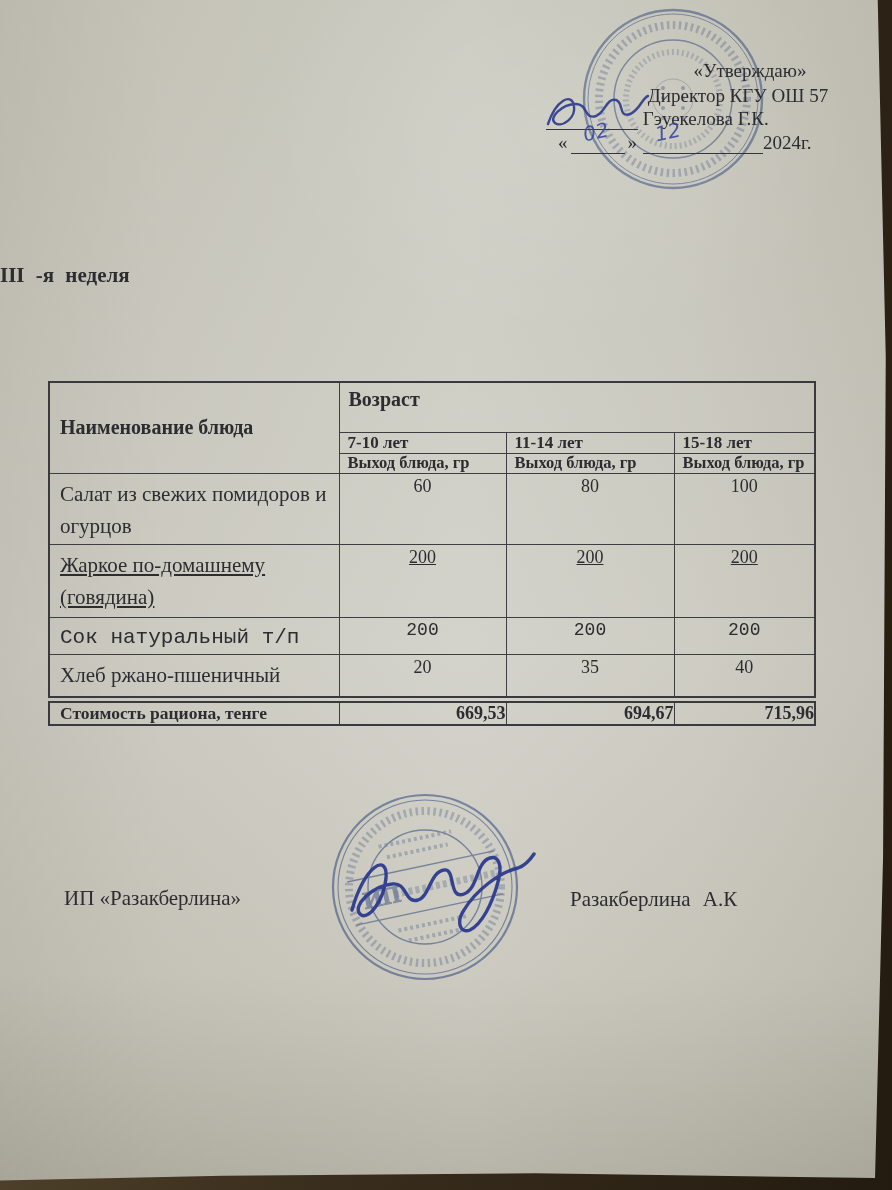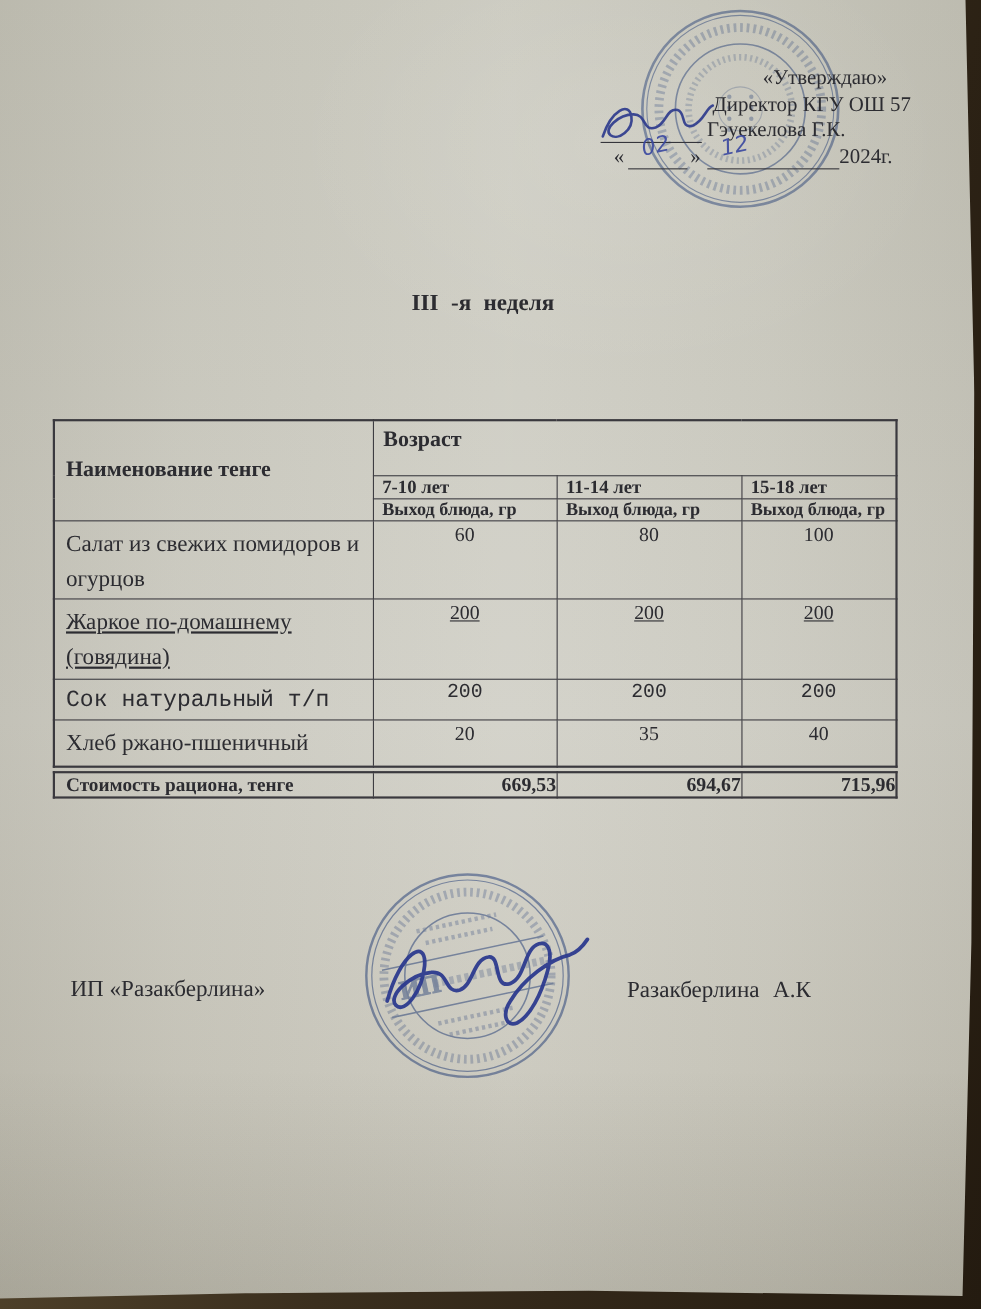--- a/index.html
+++ b/index.html
@@ -27,21 +27,21 @@
   .l-name{left:6px;top:104px;}
   .sig-underline{display:inline-block;width:92px;border-bottom:1.6px solid #35353b;height:18px;vertical-align:bottom;}
   .l-date{left:18px;top:128px;display:flex;align-items:flex-end;}
   .blank{display:inline-block;border-bottom:1.6px solid #35353b;height:18px;position:relative;}
   .blank.day{width:54px;margin:0 3px;}
   .blank.month{width:120px;margin-left:6px;}
   .hand{position:absolute;top:-15px;left:12px;color:#3a48a0;font-size:20px;font-style:italic;
     transform:rotate(-12deg);font-family:"DejaVu Sans",sans-serif;opacity:.9;}
   .topsig{position:absolute;left:2px;top:86px;}
   
-  .title{position:absolute;left:0;width:878px;text-align:center;font-weight:bold;font-size:21px;}
+  .title{position:absolute;left:0;width:878px;font-weight:bold;font-size:21px;}
   .title-week{top:263px;word-spacing:6px;}
   .title-day{top:313px;}
   
   .tblwrap{position:absolute;left:48px;top:381px;width:766px;}
   table{border-collapse:collapse;table-layout:fixed;width:766px;background:transparent;}
   td,th{border:1.6px solid #3e3d42;padding:0;overflow:hidden;}
   table{border:2.2px solid #3a393e;}
   th{font-weight:bold;text-align:left;}
   .c-name{width:290px;}.c-a1{width:167px;}.c-a2{width:168px;}.c-a3{width:141px;}
   .r-group{height:50px;}.r-age{height:21px;}.r-unit{height:20px;}
@@ -112,21 +112,21 @@
   <div class="tblwrap">
     <table>
       <colgroup>
           <col class="c-name">
           <col class="c-a1">
           <col class="c-a2">
           <col class="c-a3">
         </colgroup>
       <tbody>
           <tr class="r-group">
-        <th class="name-hdr" rowspan="3">Наименование тенге</th>
+        <th class="name-hdr" rowspan="3">Наименование блюда</th>
         <th class="group-hdr" colspan="3">Возраст</th>
       </tr>
       <tr class="r-age">
         <th class="age-hdr">7-10 лет</th>
         <th class="age-hdr">11-14 лет</th>
         <th class="age-hdr">15-18 лет</th>
       </tr>
       <tr class="r-unit">
         <th class="unit-hdr">Выход блюда, гр</th>
         <th class="unit-hdr">Выход блюда, гр</th>

